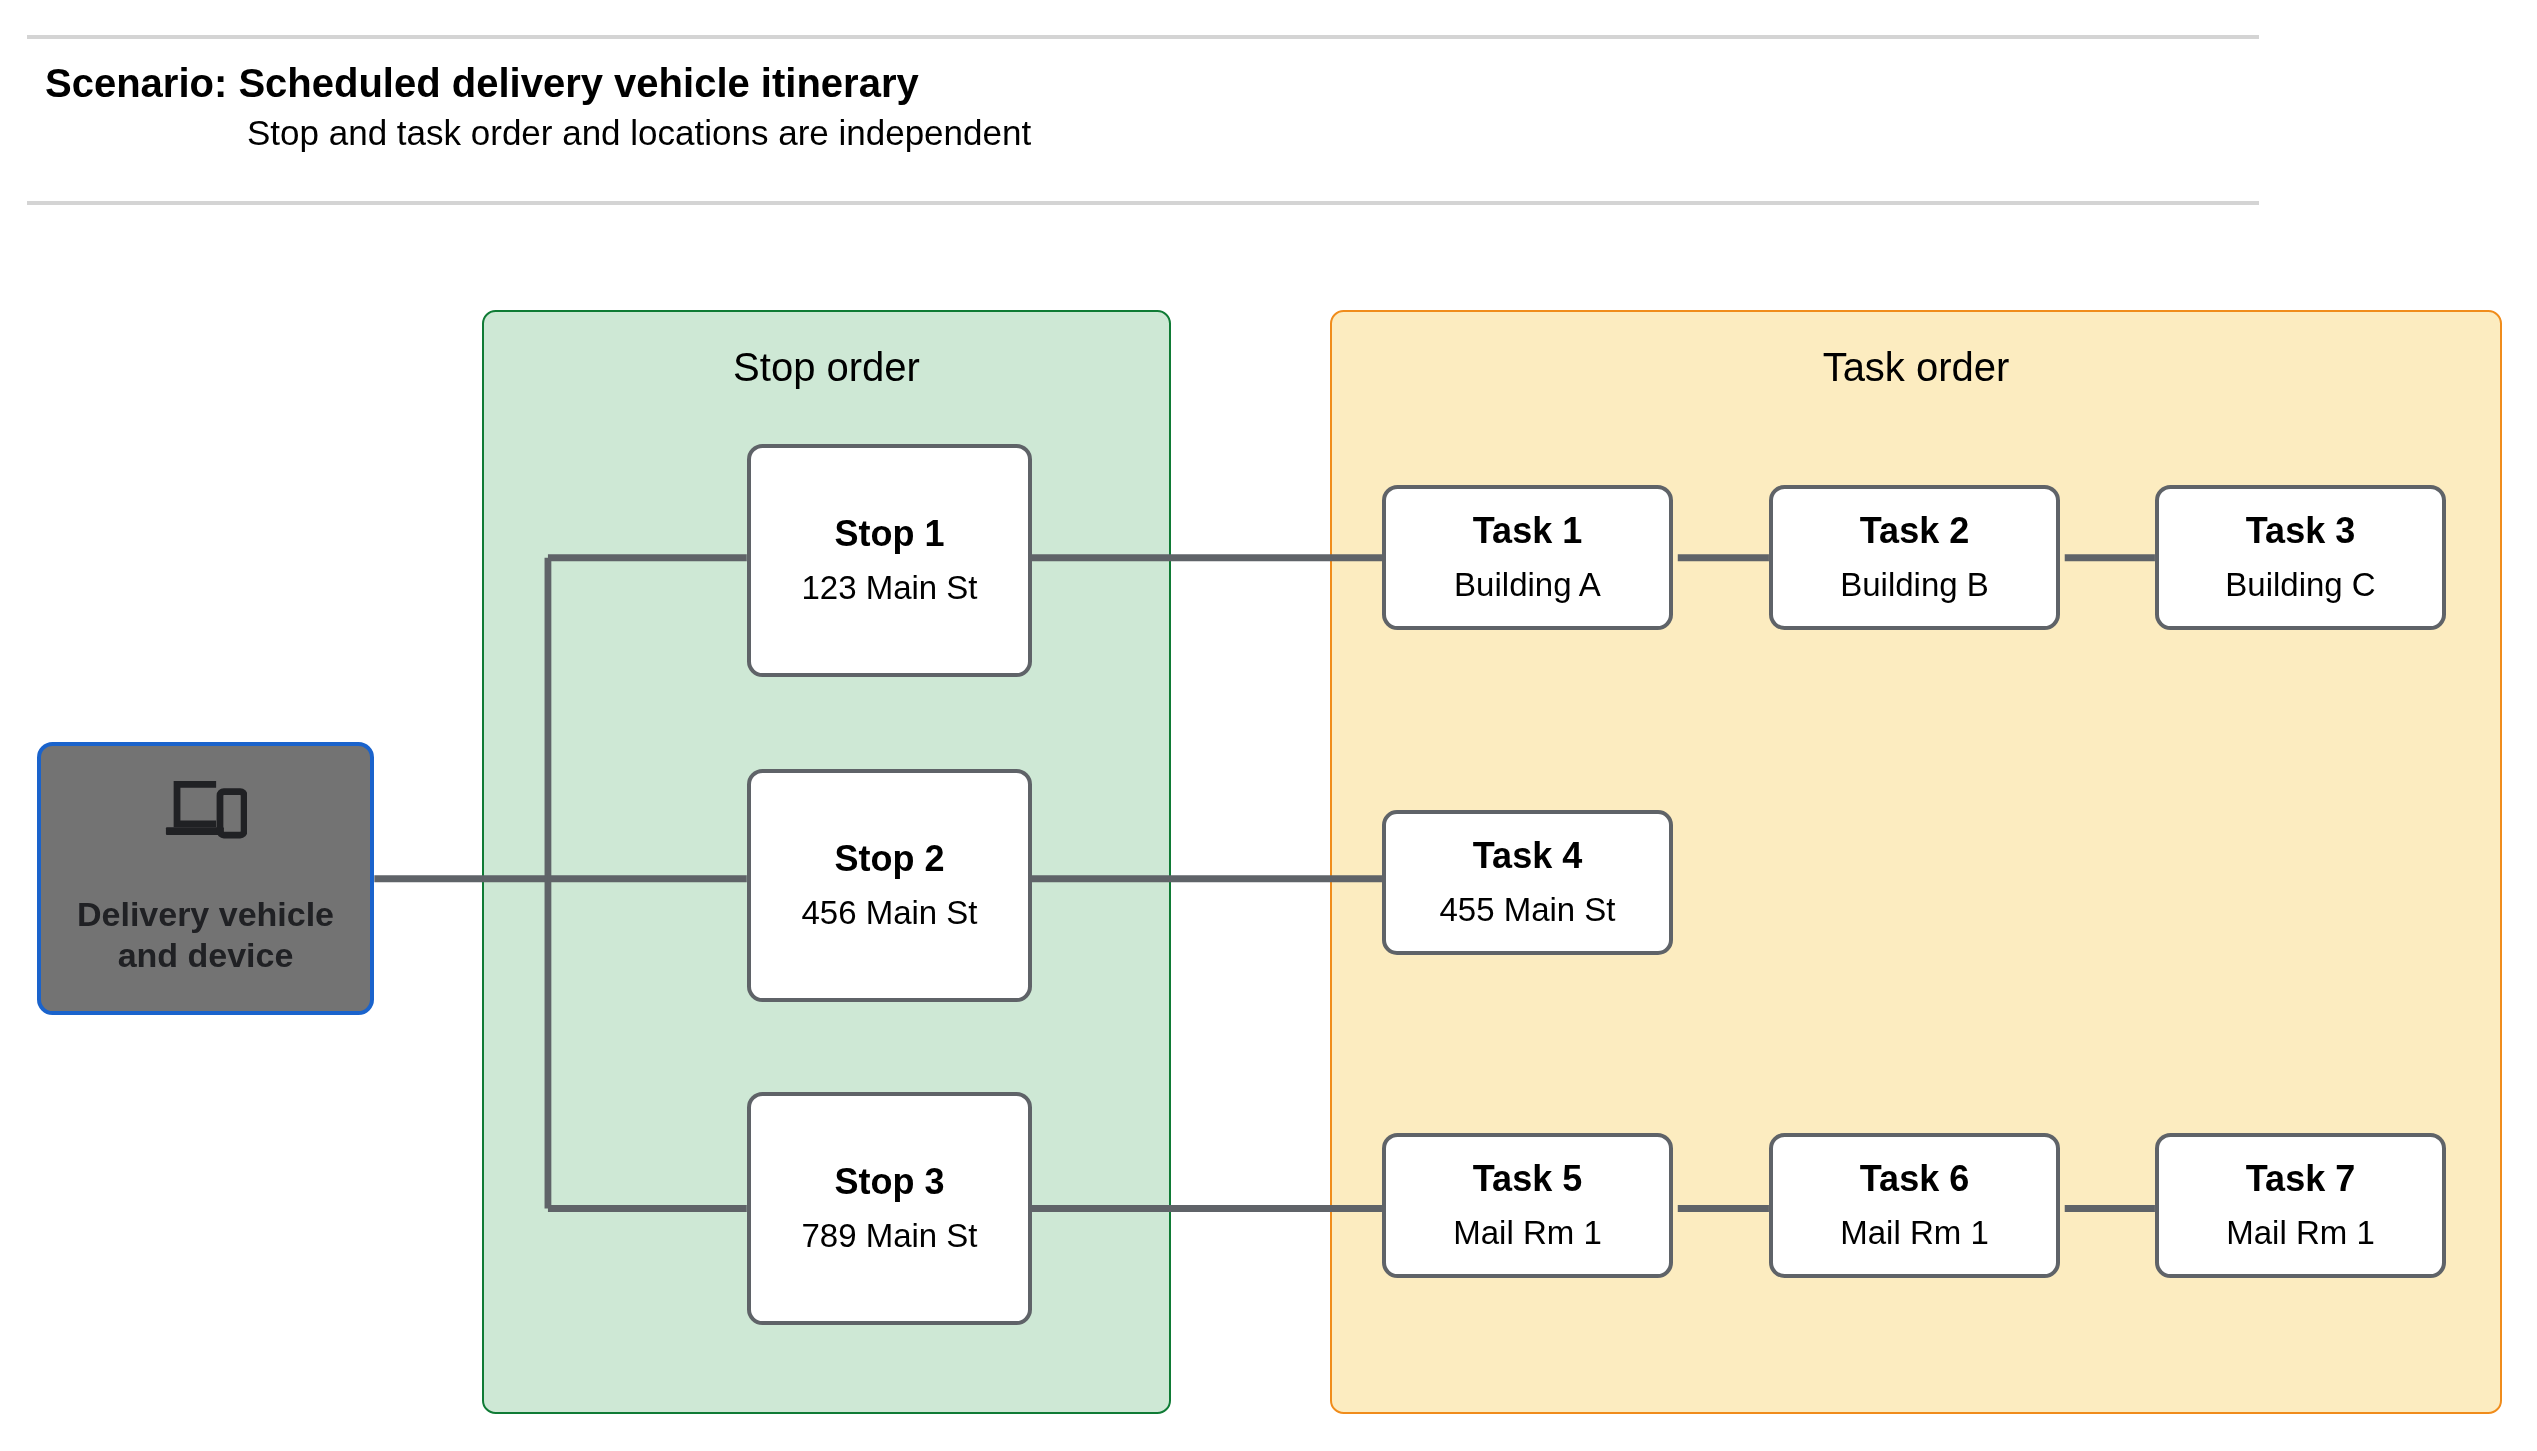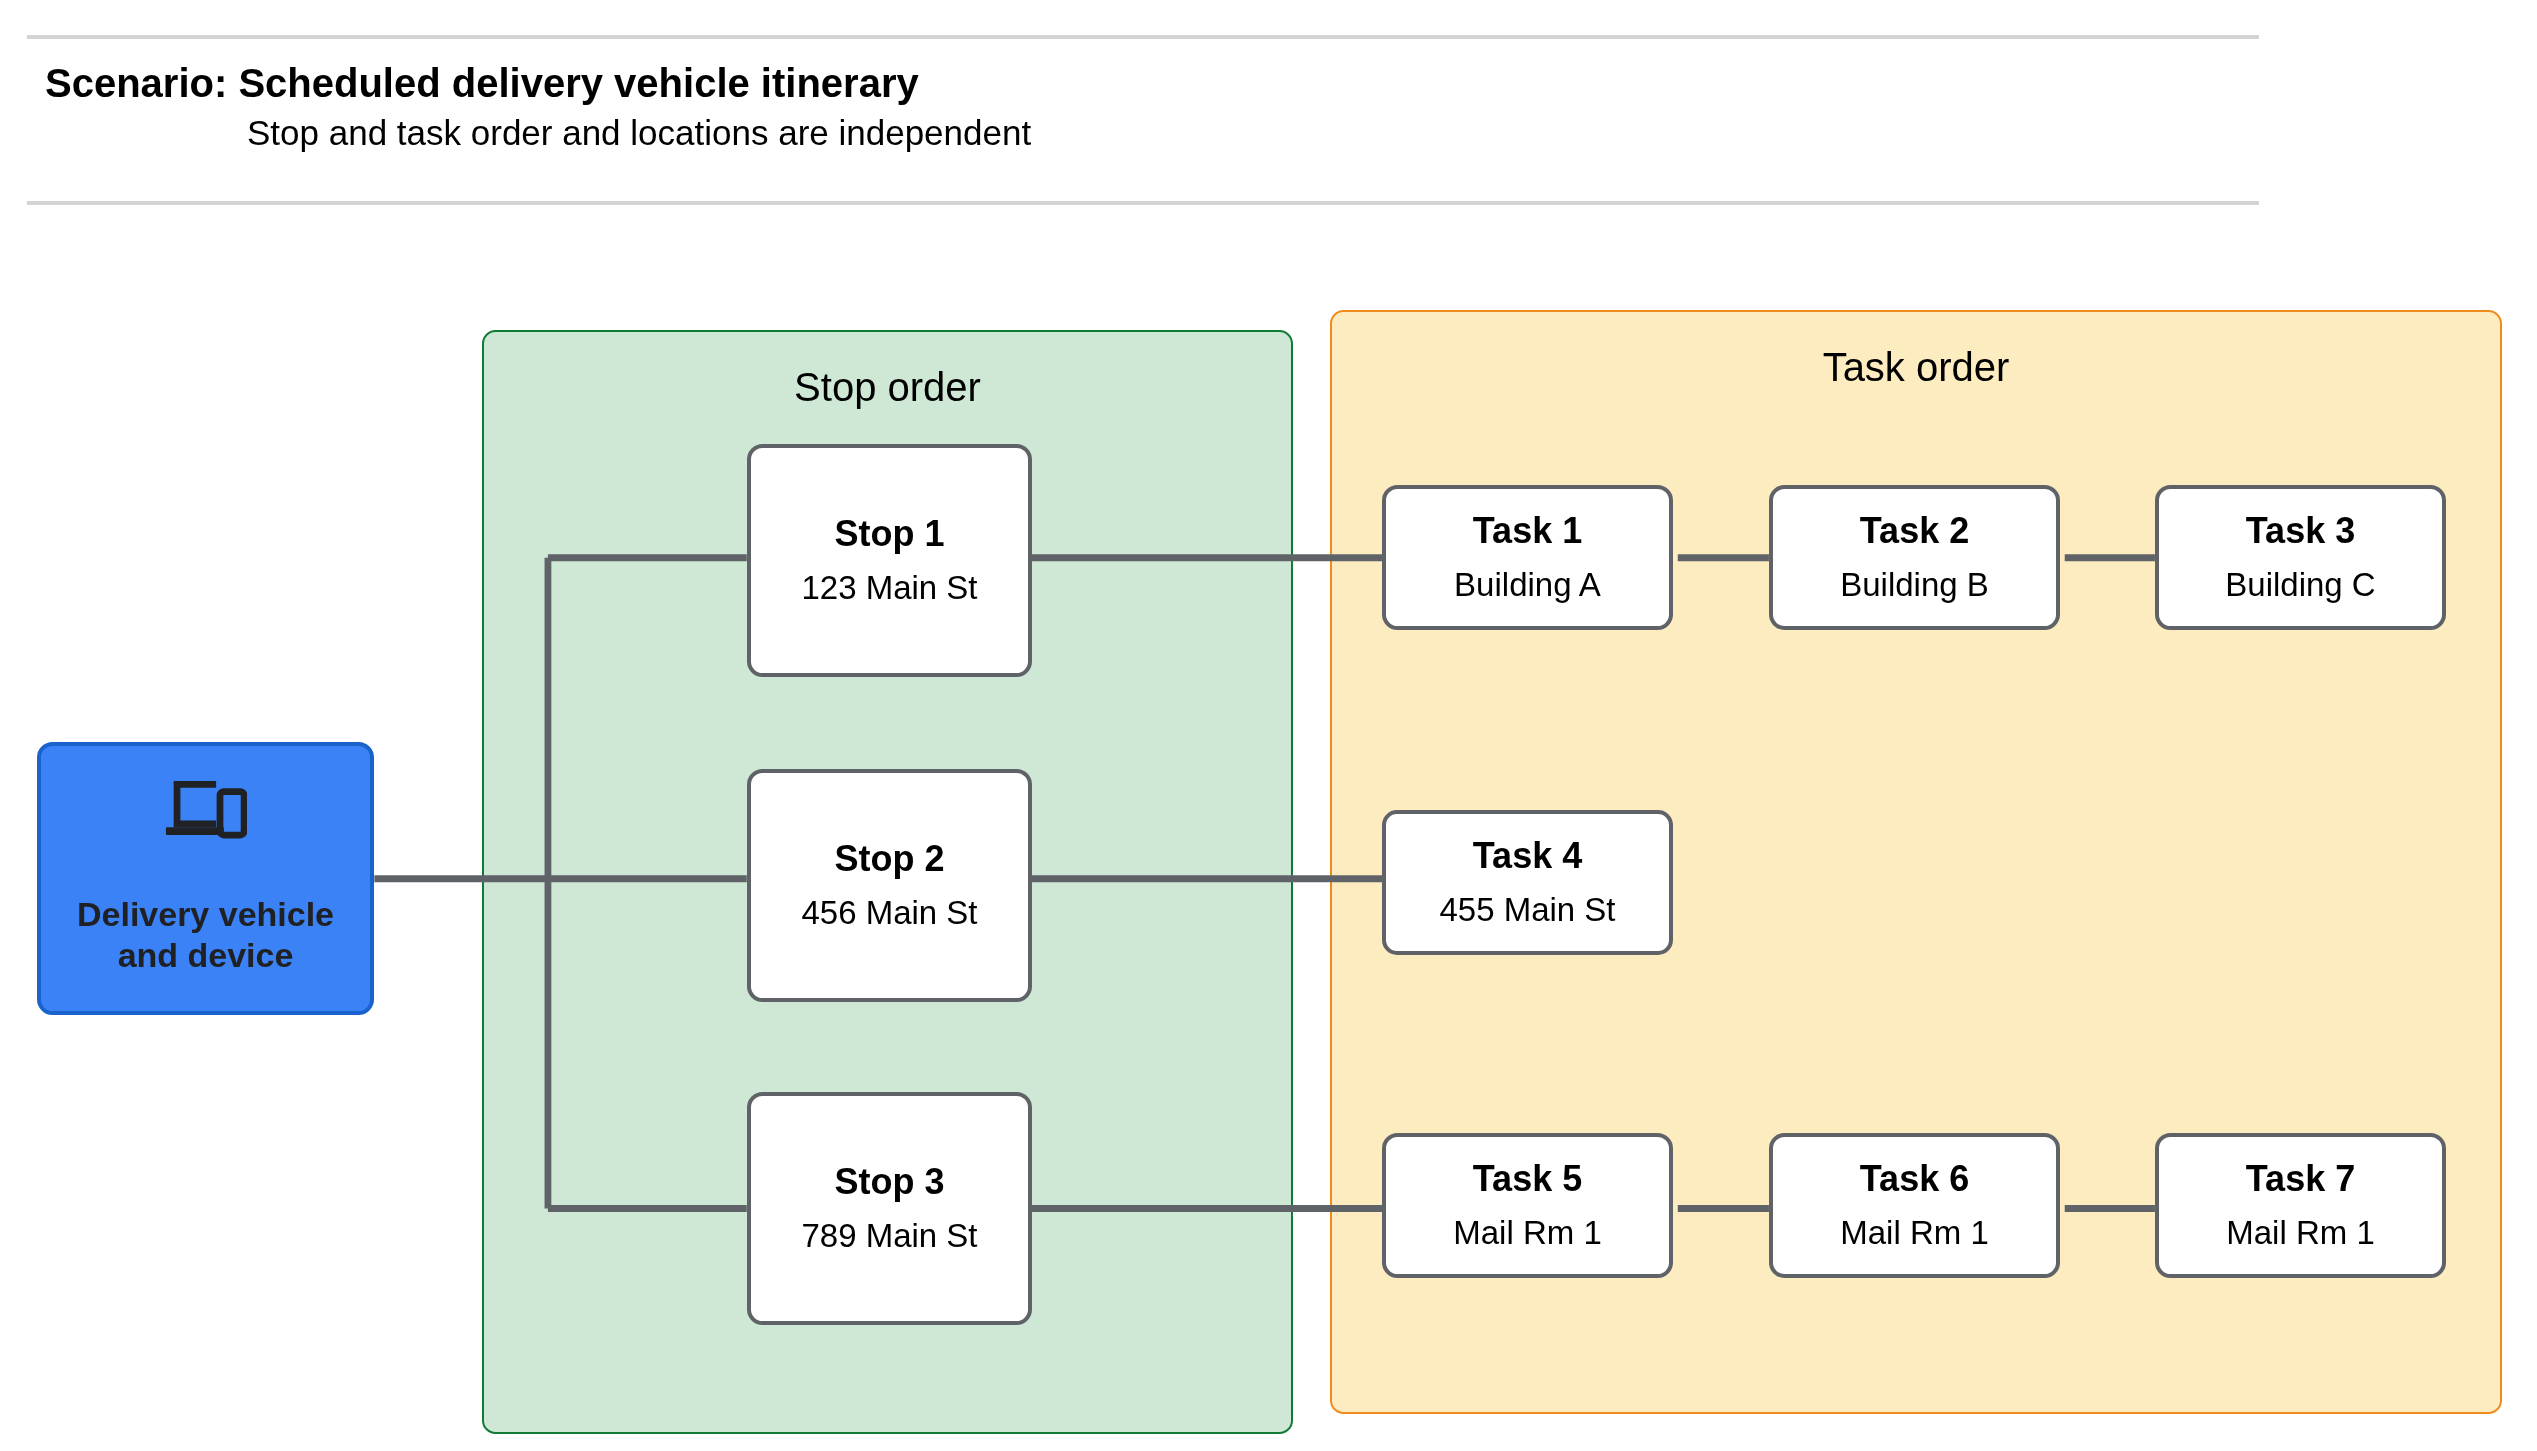--- a/index.html
+++ b/index.html
@@ -73,25 +73,24 @@
 
   
   .panel {
     position: absolute;
     border-radius: 13.6px;
     box-sizing: border-box;
   }
   #panel-stop {
     left: 482px;
     top: 310px;
-    width: 811px;
+    width: 689px;
     height: 1104px;
     background: #cee8d5;
     border: 2.9px solid #0f7b35;
-    margin-top: 20px;
   }
   #panel-task {
     left: 1330px;
     top: 310px;
     width: 1172px;
     height: 1104px;
     background: #fcecc0;
     border: 2.9px solid #f08c1b;
   }
   .panel-title {
@@ -150,21 +149,21 @@
   #node-task7 { left: 2155px; top: 1133px; }
 
   
   #node-device {
     position: absolute;
     box-sizing: border-box;
     left: 37px;
     top: 742px;
     width: 337px;
     height: 273px;
-    background: #3b82f6;
+    background: #737373;
     border: 4.8px solid #1a63cc;
     border-radius: 15.5px;
     display: flex;
     flex-direction: column;
     align-items: center;
     justify-content: center;
   }
   #device-icon {
     margin-top: -5.8px;
     margin-bottom: 47px;

